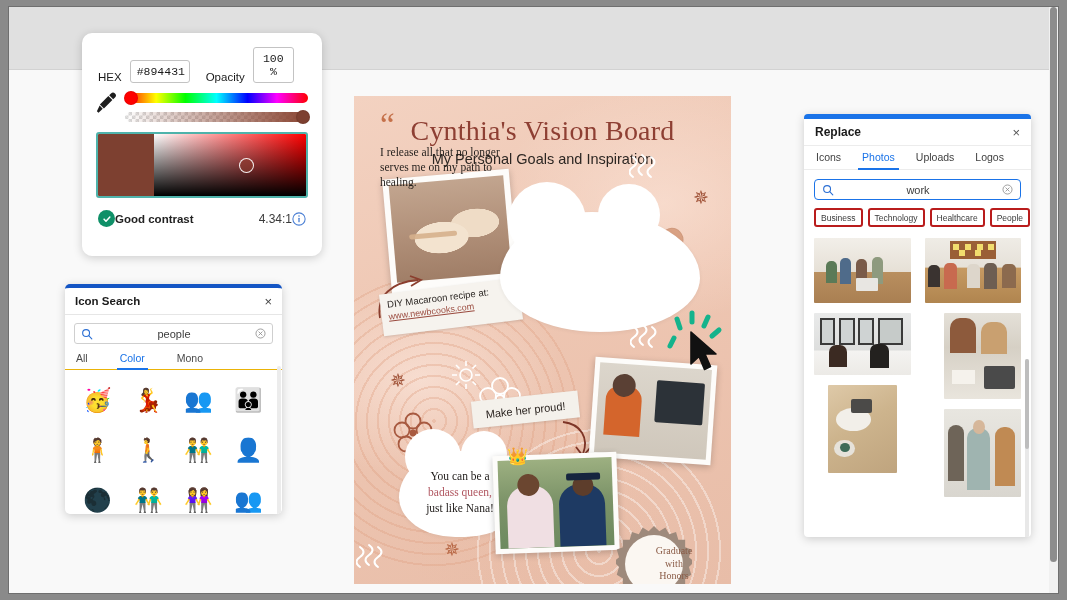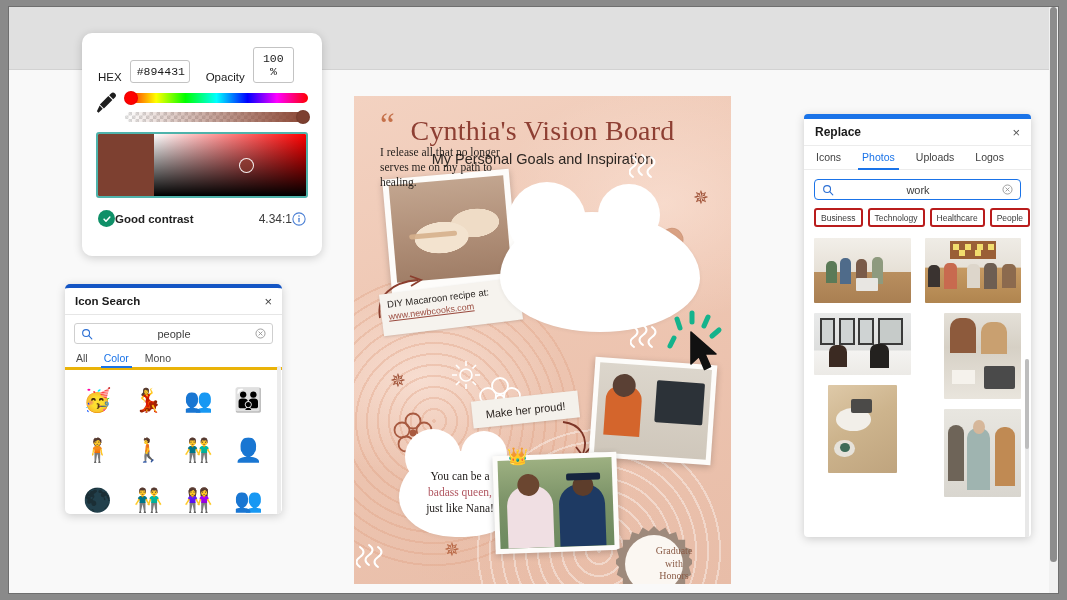--- a/index.html
+++ b/index.html
@@ -164,23 +164,23 @@
   .is-close { font-size: 13px; color: #444; cursor: default; line-height: 1; }
   .is-searchrow { padding: 8px 9px 5px 9px; }
   .search-field {
     display: flex; align-items: center;
     height: 21px; gap: 6px;
     border: 1px solid #cfcfcf; border-radius: 3px;
     padding: 0 6px; background: #fff;
   }
   .search-val { font-size: 11px; color: #3c3c3c; flex: 1; text-align: center; }
   .is-tabs {
-    display: flex; gap: 16px;
+    display: flex; gap: 32px;
     padding: 0 11px;
-    border-bottom: 3px solid #eab308;
+    border-bottom: 1px solid #eab308;
     height: 21px;
   }
   .is-tab {
     font-size: 10.5px; color: #4a4a4a;
     line-height: 19px; position: relative;
   }
   .is-tab.active { color: #1a73e8; }
   .is-tab.active:after {
     content: ""; position: absolute; left: -3px; right: -3px; bottom: -1px;
     height: 2px; background: #1a73e8;

